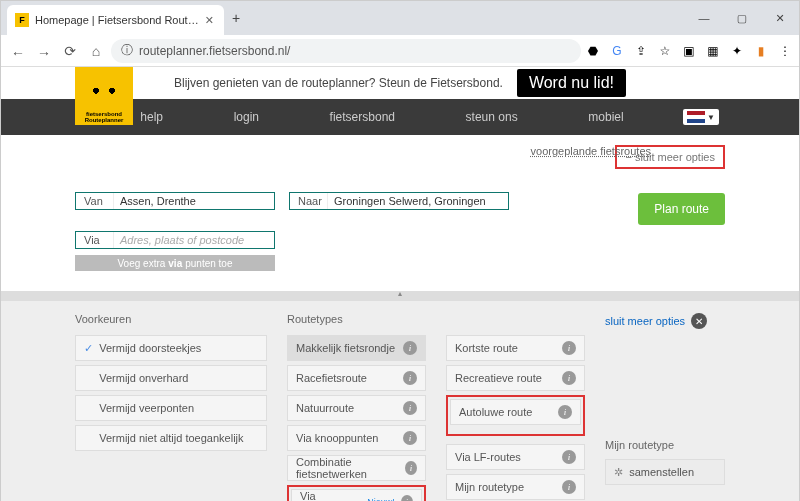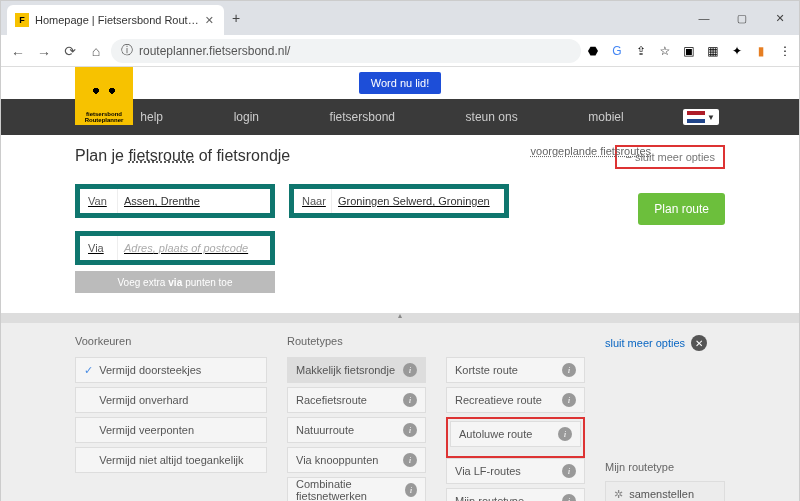--- a/index.html
+++ b/index.html
@@ -17,43 +17,43 @@
   
   .addr-bar { display: flex; align-items: center; height: 32px; background: #fff; border-bottom: 1px solid #ddd; padding: 0 6px; gap: 4px; }
   .nav-btn { width: 22px; height: 22px; display: flex; align-items: center; justify-content: center; color: #555; font-size: 14px; }
   .url-box { flex: 1; display: flex; align-items: center; height: 24px; background: #f1f3f4; border-radius: 12px; padding: 0 10px; gap: 6px; font-size: 12px; color: #555; }
   .ext-icons { display: flex; gap: 8px; align-items: center; }
   .ext-icon { width: 16px; height: 16px; display: flex; align-items: center; justify-content: center; font-size: 12px; }
   
   
   .page { background: #fff; }
   .topbar { display: flex; align-items: center; justify-content: center; height: 32px; background: #fff; gap: 14px; font-size: 12px; color: #444; }
-  .btn-red { background: #1d4ed8; color: #fff; padding: 5px 12px; font-size: 11px; border-radius: 2px; }
+  .btn-red { background: #000000; color: #fff; padding: 5px 12px; font-size: 16px; border-radius: 2px; }
   
   .navbar { height: 36px; background: #3a3a3a; display: flex; align-items: center; position: relative; }
   .logo { position: absolute; left: 74px; top: -32px; width: 58px; height: 58px; background: #f7c200; display: flex; flex-direction: column; align-items: center; justify-content: flex-end; font-size: 6px; font-weight: bold; color: #000; padding-bottom: 2px; }
   .logo::before { content: ""; position: absolute; top: 6px; width: 32px; height: 22px; background: radial-gradient(circle at 25% 80%, #000 3px, transparent 3px), radial-gradient(circle at 75% 80%, #000 3px, transparent 3px); }
   .nav-items { display: flex; justify-content: space-around; flex: 1; padding: 0 140px 0 104px; }
   .nav-item { color: #ccc; font-size: 12px; }
   .flag-box { position: absolute; right: 80px; display: flex; align-items: center; gap: 2px; background:#fff; padding: 2px 4px; border-radius:2px; }
   .flag { width: 18px; height: 12px; background: linear-gradient(#ae1c28 33%, #fff 33% 66%, #21468b 66%); }
   
   .planner { padding: 10px 74px 14px; }
   .plan-header { display: flex; align-items: baseline; margin-bottom: 8px; }
   .plan-title { font-size: 16px; color: #333; }
   .plan-title .ul { text-decoration: underline dotted; }
   .sluit-opties { margin-left: auto; border: 2px solid #d33; padding: 4px 8px; color: #777; font-size: 11px; }
   .voorgepland { margin-left: auto; text-decoration: underline dotted; color: #666; font-size: 11px; position: absolute; right: 74px; }
   .plan-row { display: flex; gap: 14px; align-items: center; margin-bottom: 6px; position: relative; }
-  .field { display: flex; border: 5px solid #0f766e; height: 34px; width: 200px; text-decoration: underline; }
+  .field { display: flex; border: 1px solid #0f766e; height: 18px; width: 200px; }
   .field-label { width: 38px; display: flex; align-items: center; padding-left: 8px; color: #555; font-size: 11px; border-right: 1px solid #eee; }
   .field-val { flex: 1; display: flex; align-items: center; padding: 0 6px; font-size: 11px; color: #333; }
   .field-val.ph { color: #aaa; font-style: italic; }
   .btn-plan { background: #6cbf3c; color: #fff; height: 32px; padding: 0 16px; display: flex; align-items: center; border-radius: 3px; font-size: 12px; margin-top: 16px; }
-  .btn-gray { background: #bbb; color: #fff; height: 22px; width: 200px; display: flex; align-items: center; justify-content: center; font-size: 10px; }
+  .btn-gray { background: #bbb; color: #fff; height: 16px; width: 200px; display: flex; align-items: center; justify-content: center; font-size: 10px; }
   .btn-gray b { margin: 0 3px; }
   
   .collapse-bar { height: 10px; background: #ddd; position: relative; }
   .collapse-bar::after { content: "▴"; position: absolute; left: 50%; top: -2px; transform: translateX(-50%); color: #888; font-size: 8px; }
   
   .options { background: #eee; padding: 12px 74px 20px; display: flex; gap: 20px; }
   .col { }
   .col-h { color: #666; font-size: 11px; margin-bottom: 10px; }
   .opt { display: flex; align-items: center; height: 26px; border: 1px solid #ddd; margin-bottom: 4px; padding: 0 8px; font-size: 11px; color: #555; background: #f5f5f5; position: relative; }
   .opt.selected { background: #ddd; }
@@ -107,20 +107,21 @@
       <span class="ext-icon">▣</span>
       <span class="ext-icon">▦</span>
       <span class="ext-icon">✦</span>
       <span class="ext-icon" style="color:#e67e22">▮</span>
       <span class="ext-icon">⋮</span>
     </div>
   </div>
 
   <div class="page">
     <div class="topbar">
+      <span>Blijven genieten van de routeplanner? Steun de Fietsersbond.</span>
       <span class="btn-red">Word nu lid!</span>
     </div>
     <div class="navbar">
       <div class="logo">
         <span>fietsersbond</span>
         <span style="font-weight:bold">Routeplanner</span>
       </div>
       <div class="nav-items">
         <span class="nav-item">help</span>
         <span class="nav-item">login</span>
@@ -129,23 +130,20 @@
         <span class="nav-item">mobiel</span>
       </div>
       <div class="flag-box">
         <div class="flag"></div>
         <span style="font-size:8px;color:#333">▼</span>
       </div>
     </div>
 
     <div class="planner">
       <div class="plan-header" style="position:relative">
-        <span class="plan-title">
-          <span>Plan je </span><span class="ul">fietsroute</span><span> of fietsrondje</span>
-        </span>
         <span style="flex:1"></span>
         <span class="sluit-opties">− sluit meer opties</span>
         <span class="voorgepland">voorgeplande fietsroutes</span>
       </div>
       <div class="plan-row">
         <div class="field">
           <span class="field-label">Van</span>
           <span class="field-val">Assen, Drenthe</span>
         </div>
         <div class="field" style="width:220px">
@@ -234,21 +232,21 @@
         <div class="opt">
             <span>Recreatieve route</span>
             <span class="info">i</span>
           </div>
         <div class="red-box">
           <div class="opt" style="margin-bottom:7px">
               <span>Autoluwe route</span>
               <span class="info">i</span>
             </div>
         </div>
-        <div class="opt" style="margin-top:0">
+        <div class="opt" style="margin-top:8px">
             <span>Via LF-routes</span>
             <span class="info">i</span>
           </div>
         <div class="opt">
             <span>Mijn routetype</span>
             <span class="info">i</span>
           </div>
         <div class="opt"></div>
       </div>
 

